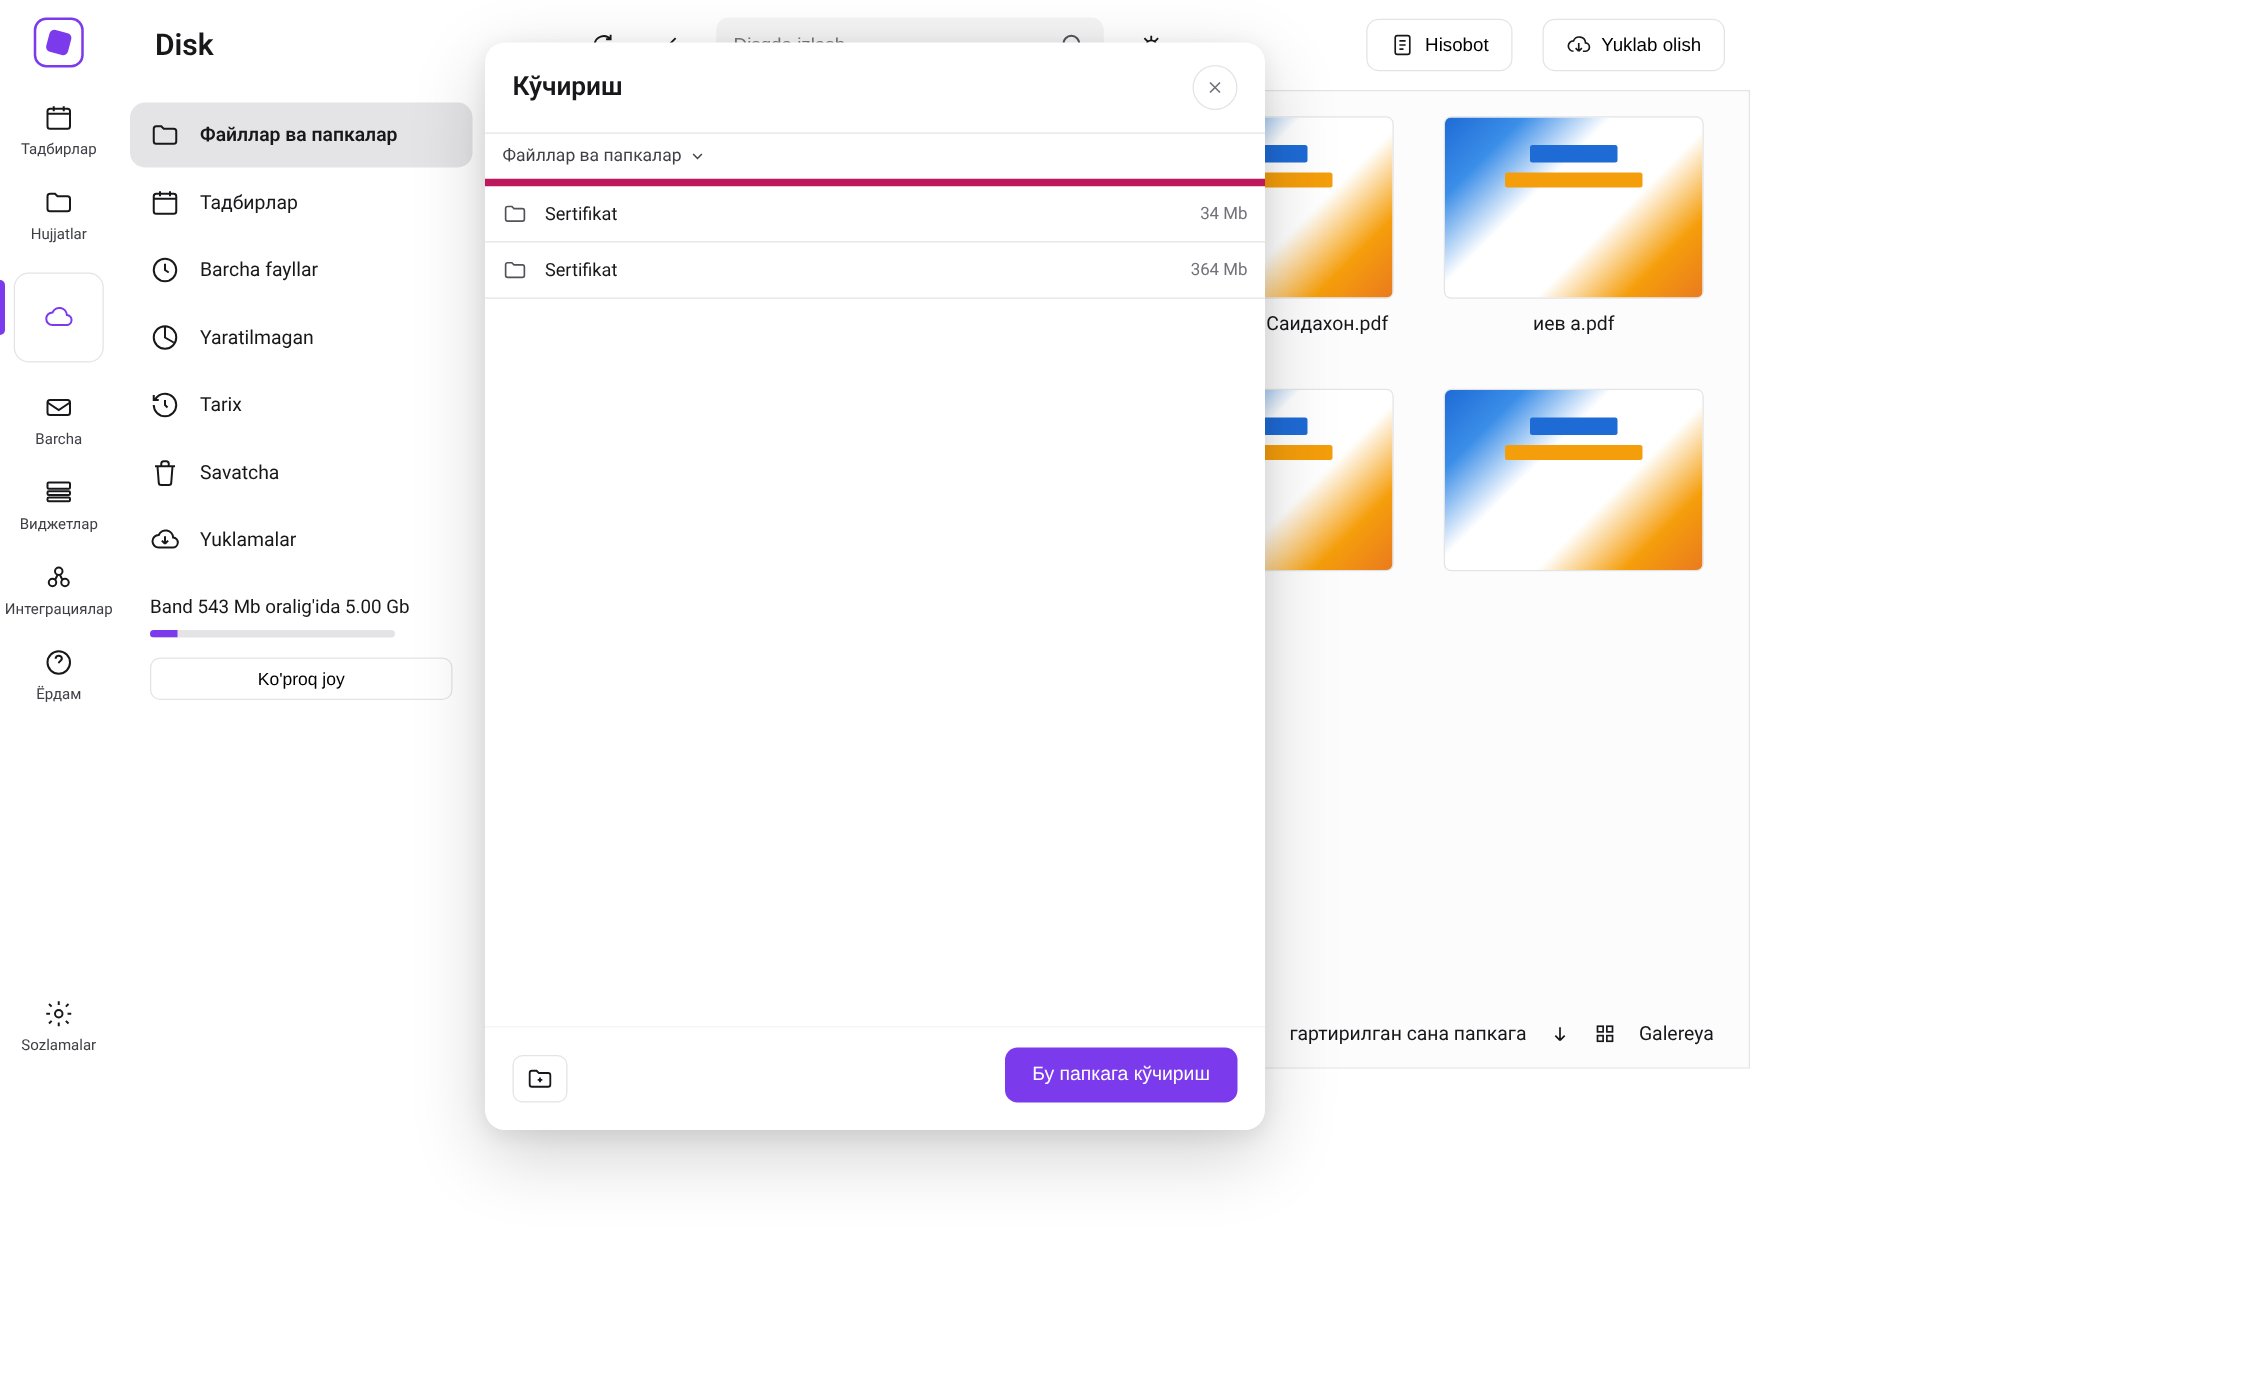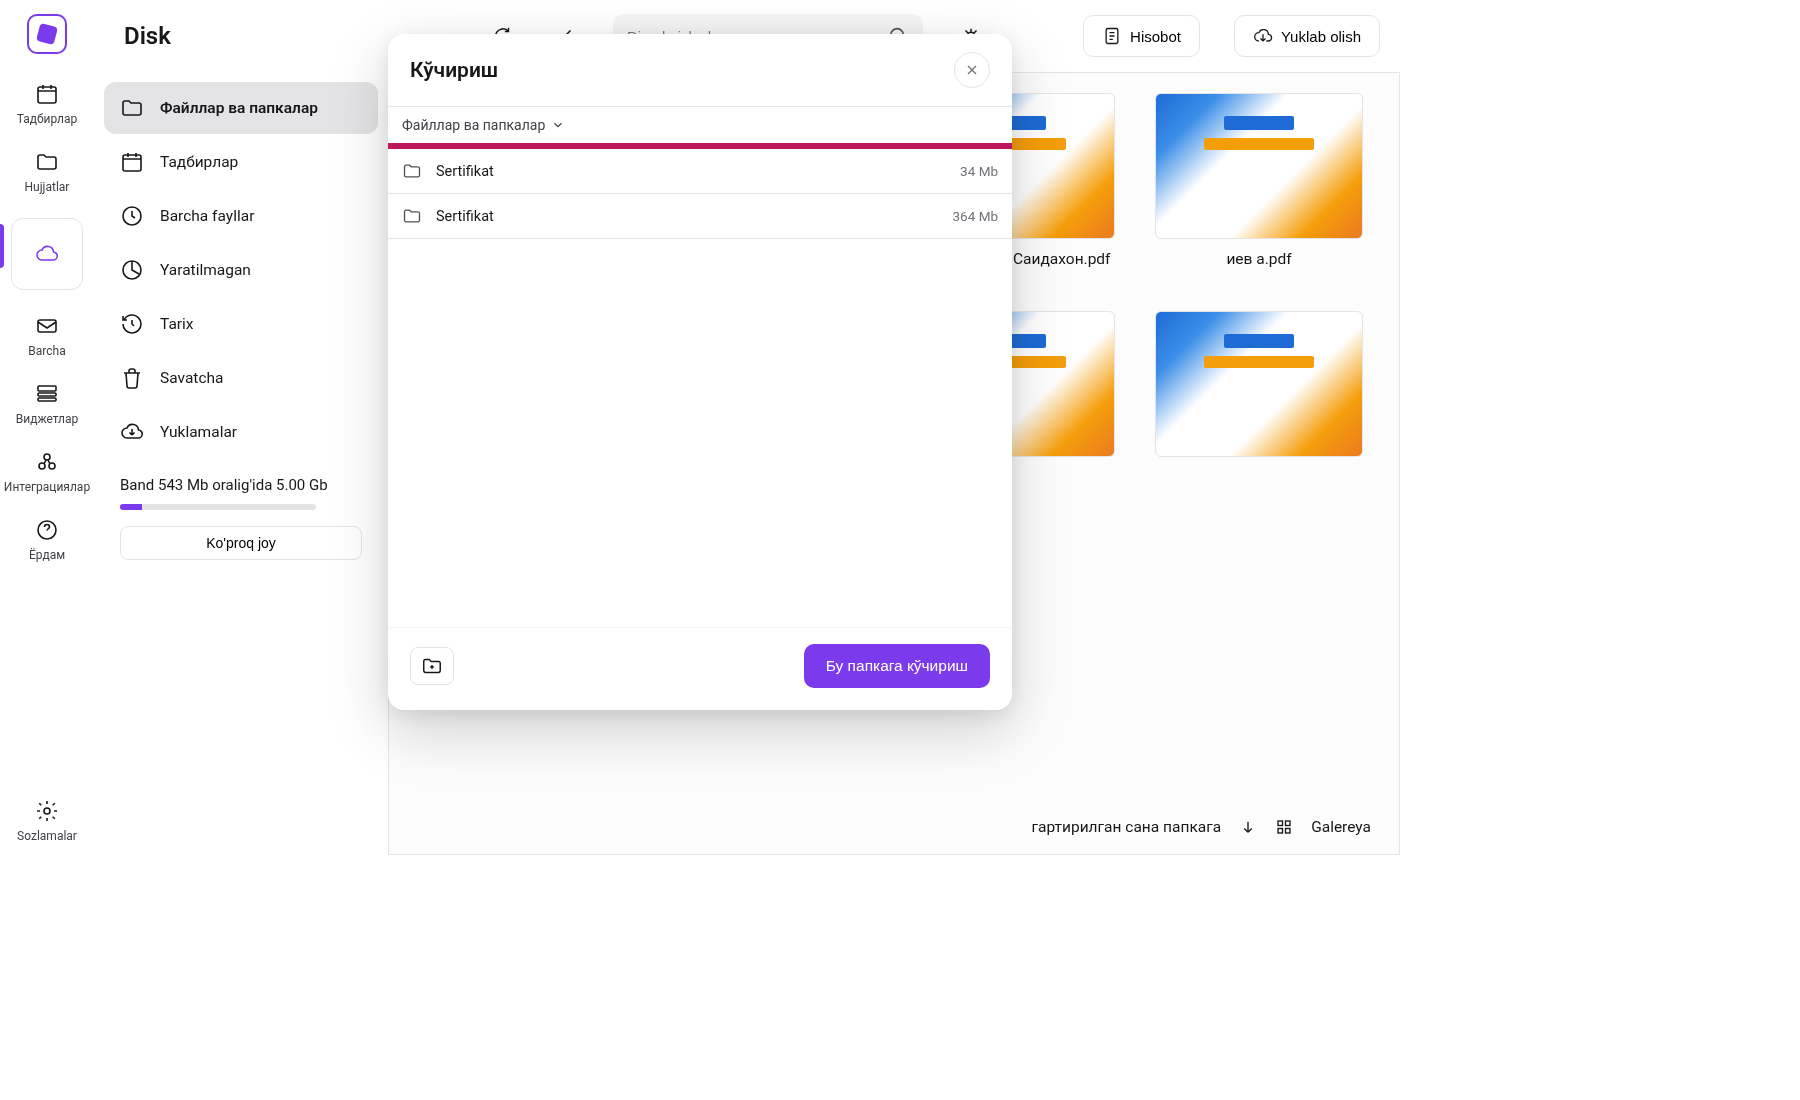--- a/index.html
+++ b/index.html
@@ -13,21 +13,21 @@
 .rail .logo-inner { width: 18px; height: 18px; background: #7c3aed; border-radius: 4px; transform: rotate(15deg); }
 .rail-item { display: flex; flex-direction: column; align-items: center; gap: 6px; padding: 12px 0; cursor: pointer; color: #3f3f46; font-size: 12px; width: 100%; }
 .rail-item.active { position: relative; }
 .rail-item.active .icon-box { background: #fff; border: 1px solid #e4e4e7; border-radius: 12px; width: 72px; height: 72px; display: flex; align-items: center; justify-content: center; }
 .rail-item.active::before { content:''; position:absolute; left:0; top:18px; width:4px; height:44px; background:#7c3aed; border-radius:0 4px 4px 0; }
 .rail-item svg { width: 24px; height: 24px; stroke: #18181b; fill: none; stroke-width: 1.6; }
 .rail-item.active svg { stroke: #7c3aed; }
 .rail-spacer { flex: 1; }
 
 
-.header { display: flex; align-items: center; gap: 34px; padding: 14px 20px; }
+.header { display: flex; align-items: center; gap: 24px; padding: 14px 20px; }
 .header .title { font-size: 24px; font-weight: 600; padding-left: 10px; }
 .header .icon-btn { width: 28px; height: 28px; display:flex; align-items:center; justify-content:center; cursor:pointer; }
 .header .icon-btn svg { width: 22px; height: 22px; stroke:#18181b; fill:none; stroke-width:1.6; }
 .search { flex: 0 0 310px; background: #f4f4f5; border-radius: 10px; display: flex; align-items: center; padding: 0 14px; height: 44px; }
 .search input { border: none; background: transparent; outline: none; flex: 1; font-size: 15px; color:#71717a; }
 .search .s-icon { width: 22px; height: 22px; stroke:#52525b; fill:none; stroke-width:1.8; }
 .header-gap { flex:1; }
 .btn { border:1px solid #e4e4e7; background:#fff; border-radius:10px; padding: 10px 18px; font-size:15px; font-weight:500; display:flex; align-items:center; gap:8px; cursor:pointer; }
 .btn svg { width:20px; height:20px; stroke:#18181b; fill:none; stroke-width:1.6; }
 
@@ -52,33 +52,33 @@
 .file-card .thumb { width:208px; height:146px; border-radius:6px; background: linear-gradient(135deg, #1e6bd6 0%, #3b8ee8 18%, #fff 38%, #fff 62%, #f59e0b 82%, #ea7a1f 100%); position:relative; overflow:hidden; border:1px solid #e4e4e7; }
 .file-card .thumb::before { content:''; position:absolute; top:22px; left:50%; transform:translateX(-50%); width:70px; height:14px; background:#1e6bd6; border-radius:2px; }
 .file-card .thumb::after { content:''; position:absolute; top:44px; left:50%; transform:translateX(-50%); width:110px; height:12px; background:#f59e0b; border-radius:2px; }
 .file-card .name { text-align:center; margin-top:10px; font-size:15.5px; display:flex; align-items:center; justify-content:center; gap:6px; line-height:1.4; }
 .file-card .name .status { width:18px; height:18px; display:inline-flex; align-items:center; justify-content:center; }
 .file-card .name .status.err svg { stroke:#dc2626; }
 .file-card .name .status.ok svg { stroke:#18181b; }
 
 .footer-row { position:absolute; right:28px; bottom:18px; display:flex; align-items:center; gap:18px; font-size:15.5px; }
 .footer-row svg { width:18px; height:18px; stroke:#18181b; fill:none; stroke-width:1.8; }
-.modal { position:absolute; left:388px; top:34px; width:624px; height:676px; background:#fff; border-radius:16px; box-shadow: 0 20px 60px rgba(0,0,0,.18), 0 4px 18px rgba(0,0,0,.08); display:flex; flex-direction:column; }
+.modal { position:absolute; left:388px; top:34px; width:624px; height:870px; background:#fff; border-radius:16px; box-shadow: 0 20px 60px rgba(0,0,0,.18), 0 4px 18px rgba(0,0,0,.08); display:flex; flex-direction:column; }
 .modal-head { display:flex; align-items:center; justify-content:space-between; padding: 18px 22px; }
 .modal-head h2 { font-size:21px; font-weight:600; }
 .modal-close { width:36px; height:36px; border:1px solid #e4e4e7; border-radius:50%; display:flex; align-items:center; justify-content:center; cursor:pointer; }
 .modal-close svg { width:16px; height:16px; stroke:#71717a; fill:none; stroke-width:2; }
 .crumb { border-top:1px solid #e4e4e7; padding: 10px 14px; font-size:14px; display:flex; align-items:center; gap:6px; color:#3f3f46; }
 .crumb svg { width:14px; height:14px; stroke:#3f3f46; fill:none; stroke-width:2; }
 .modal-list { border-top:6px solid #be185d; flex:1; }
 .mrow { display:flex; align-items:center; gap:14px; padding: 12px 14px; border-bottom:1px solid #e4e4e7; font-size:14.5px; cursor:pointer; }
 .mrow svg { width:20px; height:20px; stroke:#52525b; fill:none; stroke-width:1.6; }
 .mrow .mname { flex:1; }
 .mrow .msize { color:#71717a; font-size:13.5px; }
-.modal-foot { display:flex; align-items:center; justify-content:space-between; padding: 16px 22px 22px; border-top:1px solid #f4f4f5; }
+.modal-foot { display:flex; align-items:flex-end; justify-content:space-between; padding: 16px 22px 22px; border-top:1px solid #f4f4f5; }
 .newf-btn { width:44px; height:38px; border:1px solid #e4e4e7; border-radius:8px; display:flex; align-items:center; justify-content:center; cursor:pointer; }
 .newf-btn svg { width:22px; height:22px; stroke:#18181b; fill:none; stroke-width:1.6; }
 .primary-btn { background:#7c3aed; color:#fff; border:none; border-radius:10px; padding: 13px 22px; font-size:15.5px; font-weight:500; cursor:pointer; }
 </style>
 </head>
 <body>
 
 <div class="app">
 
   <div class="rail">

